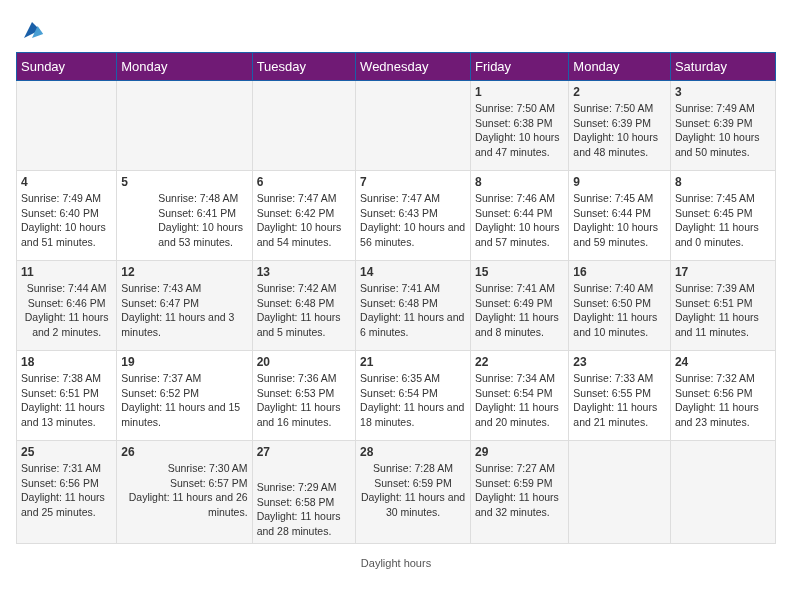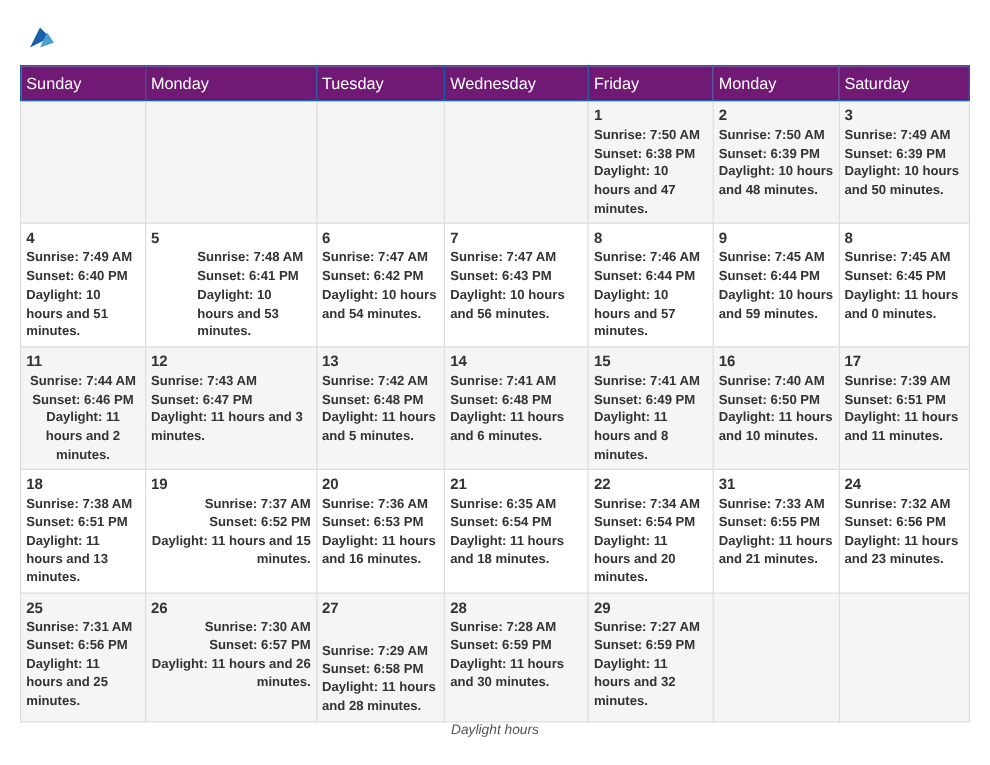--- a/index.html
+++ b/index.html
@@ -86,28 +86,26 @@
       font-weight: bold;
       font-size: 12px;
       display: block;
       margin-bottom: 2px;
       color: #333;
     }
     .day-info {
       color: #333;
       font-size: 10.5px;
       line-height: 1.4;
-      font-weight: bold;
     }
     .footer {
-      margin-top: 0;
+      margin-top: 13px;
       font-size: 11px;
       color: #555;
       text-align: right;
-      font-style: italic;
     }
     .footer-legend {
       display: flex;
       justify-content: center;
       gap: 20px;
       font-size: 11px;
       color: #555;
     }
   </style>
 </head>
@@ -257,21 +255,21 @@
       </tr>
       <tr>
         <td>
           <span class="day-number">18</span>
           <div class="day-info" style="white-space: pre-line;">Sunrise: 7:38 AM
 Sunset: 6:51 PM
 Daylight: 11 hours and 13 minutes.</div>
         </td>
         <td>
           <span class="day-number">19</span>
-          <div class="day-info" style="white-space: pre-line; text-align: right;">Sunrise: 7:37 AM
+          <div class="day-info" style="white-space: pre-line;">Sunrise: 7:37 AM
 Sunset: 6:52 PM
 Daylight: 11 hours and 15 minutes.</div>
         </td>
         <td>
           <span class="day-number">20</span>
           <div class="day-info" style="white-space: pre-line;">Sunrise: 7:36 AM
 Sunset: 6:53 PM
 Daylight: 11 hours and 16 minutes.</div>
         </td>
         <td>
@@ -280,21 +278,21 @@
 Sunset: 6:54 PM
 Daylight: 11 hours and 18 minutes.</div>
         </td>
         <td>
           <span class="day-number">22</span>
           <div class="day-info" style="white-space: pre-line;">Sunrise: 7:34 AM
 Sunset: 6:54 PM
 Daylight: 11 hours and 20 minutes.</div>
         </td>
         <td>
-          <span class="day-number">31</span>
+          <span class="day-number">23</span>
           <div class="day-info" style="white-space: pre-line;">Sunrise: 7:33 AM
 Sunset: 6:55 PM
 Daylight: 11 hours and 21 minutes.</div>
         </td>
         <td>
           <span class="day-number">24</span>
           <div class="day-info" style="white-space: pre-line;">Sunrise: 7:32 AM
 Sunset: 6:56 PM
 Daylight: 11 hours and 23 minutes.</div>
         </td>
@@ -313,21 +311,21 @@
 Daylight: 11 hours and 26 minutes.</div>
         </td>
         <td>
           <span class="day-number">27</span>
           <div class="day-info" style="white-space: pre-line; margin-top: 21px;">Sunrise: 7:29 AM
 Sunset: 6:58 PM
 Daylight: 11 hours and 28 minutes.</div>
         </td>
         <td>
           <span class="day-number">28</span>
-          <div class="day-info" style="white-space: pre-line;">Sunrise: 7:28 AM
+          <div class="day-info" style="white-space: pre-line; text-align: center;">Sunrise: 7:28 AM
 Sunset: 6:59 PM
 Daylight: 11 hours and 30 minutes.</div>
         </td>
         <td>
           <span class="day-number">29</span>
           <div class="day-info" style="white-space: pre-line;">Sunrise: 7:27 AM
 Sunset: 6:59 PM
 Daylight: 11 hours and 32 minutes.</div>
         </td>
         <td></td>

